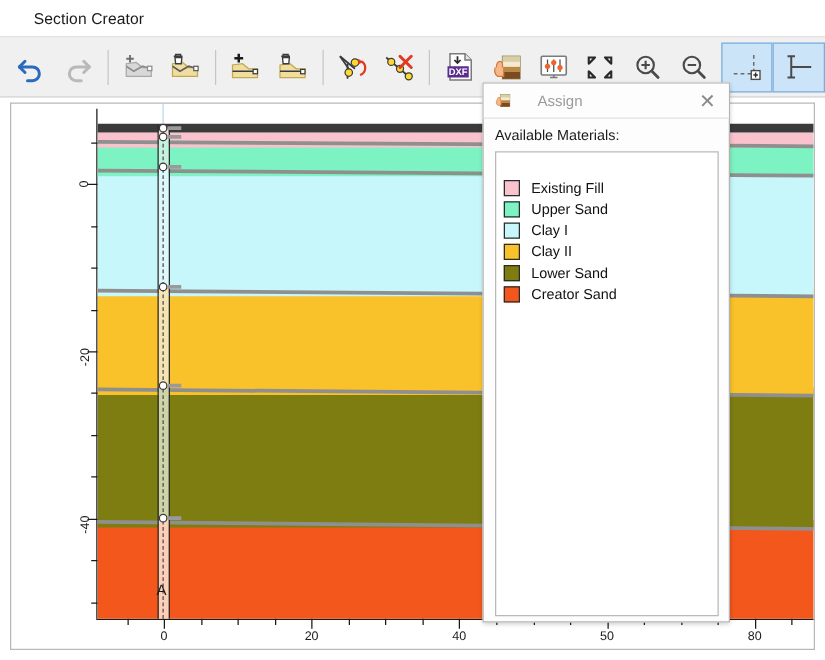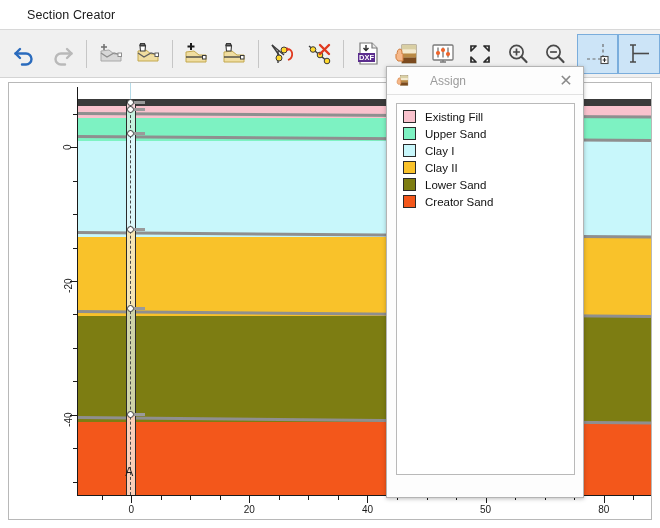--- a/index.html
+++ b/index.html
@@ -199,21 +199,21 @@
   }
   .dlg-body { padding: 8px 8px 8px 9px; }
   .dlg-lbl {
     font-size: 11.5px; color: #1a1a1a;
     margin-bottom: 6px;
   }
   .matlist {
     border: 1px solid #b9b9b9;
     background: #ffffff;
     height: 372px;
-    padding: 4px 2px;
+    padding: 20px 2px;
     overflow: hidden;
   }
   .mat-row {
     display: flex; align-items: center;
     height: 17px;
     padding-left: 4px;
   }
   .swatch {
     width: 13px; height: 13px;
     border: 1px solid #2b2b2b;
@@ -495,20 +495,21 @@
           <rect x="10" y="12.5" width="14" height="4" fill="#b98a46"></rect>
           <rect x="10" y="16.5" width="14" height="5.5" fill="#7b4a1e"></rect>
           <path d="M5 14 q0 -6 3 -6 q2 0 2 3 v4" fill="#f6b88a" stroke="#d07c3c" stroke-width="1"></path>
           <path d="M4 13 q-1 5 2 7 h5 v-7" fill="#f6b88a" stroke="#d07c3c" stroke-width="1"></path>
         </svg>
       </span>
       <span class="dlg-title-text">Assign</span>
       <span class="dlg-close">✕</span>
     </div>
     <div class="dlg-body">
+      <div class="dlg-lbl">Available Materials:</div>
       <div class="matlist" id="matlist">
           <div class="mat-row">
             <span class="swatch" style="background: rgb(249, 194, 205);"></span>
             <span class="mat-name">Existing Fill</span>
           </div>
           <div class="mat-row">
             <span class="swatch" style="background: rgb(125, 242, 194);"></span>
             <span class="mat-name">Upper Sand</span>
           </div>
           <div class="mat-row">

